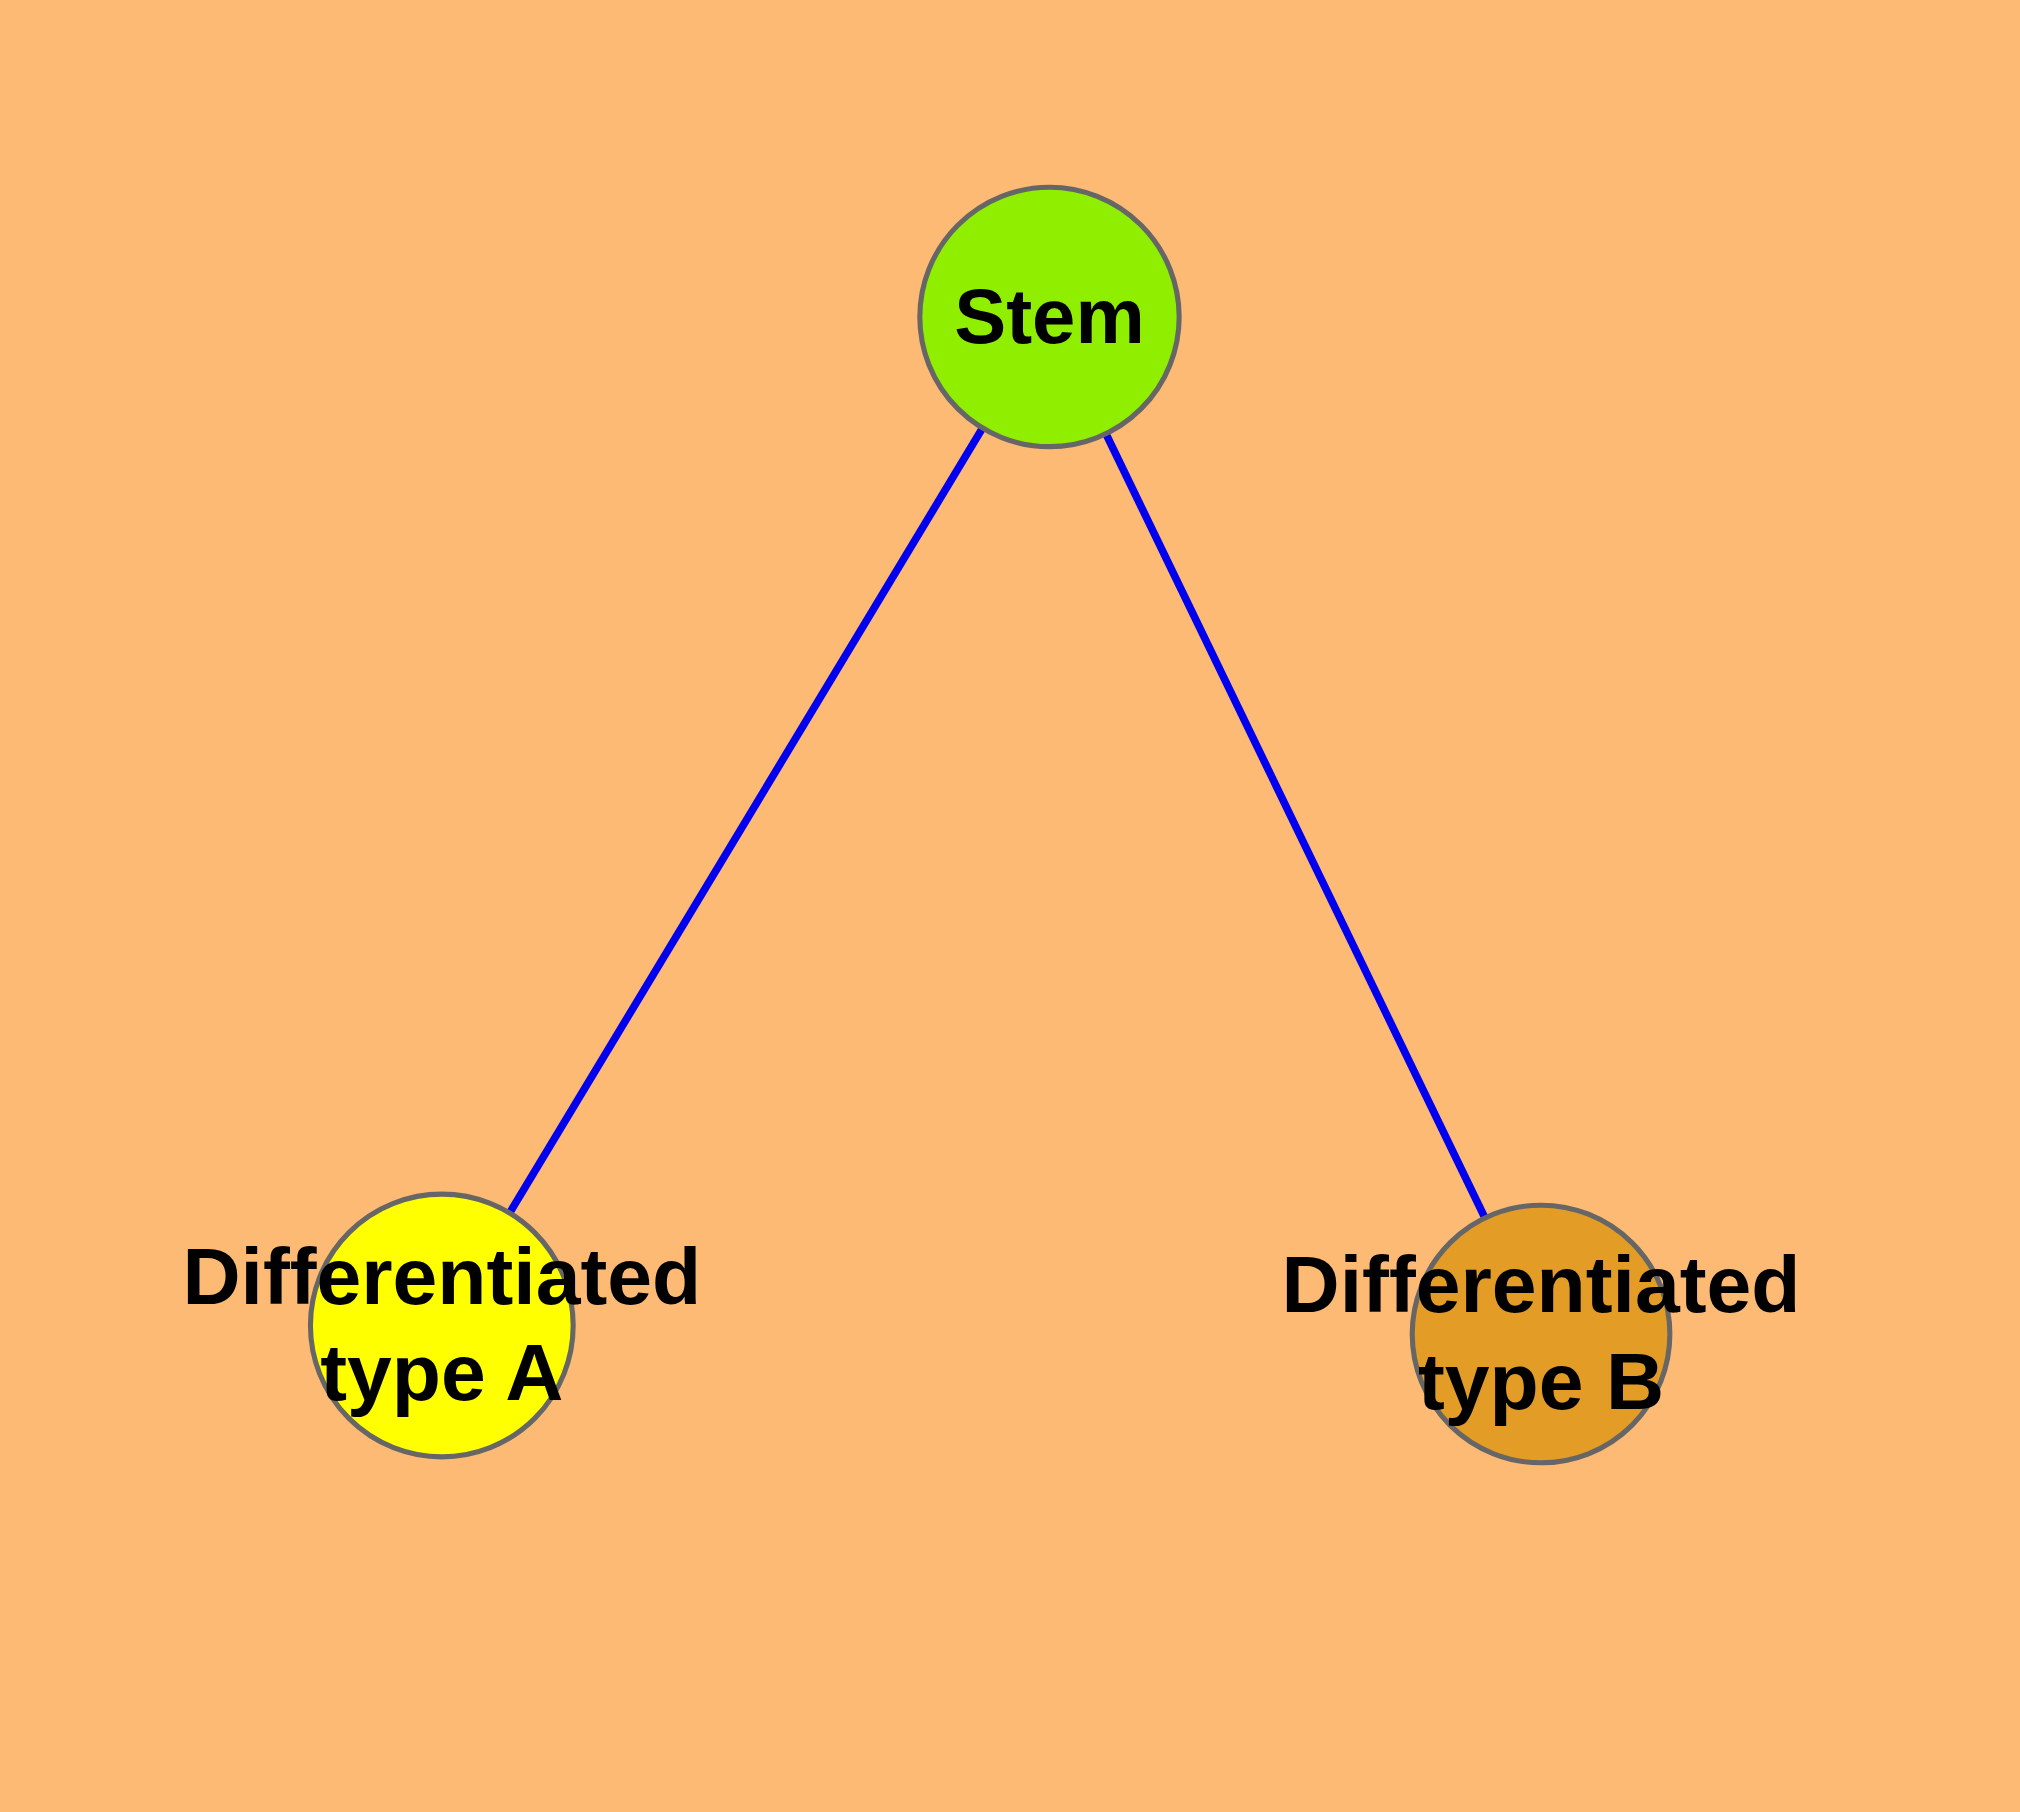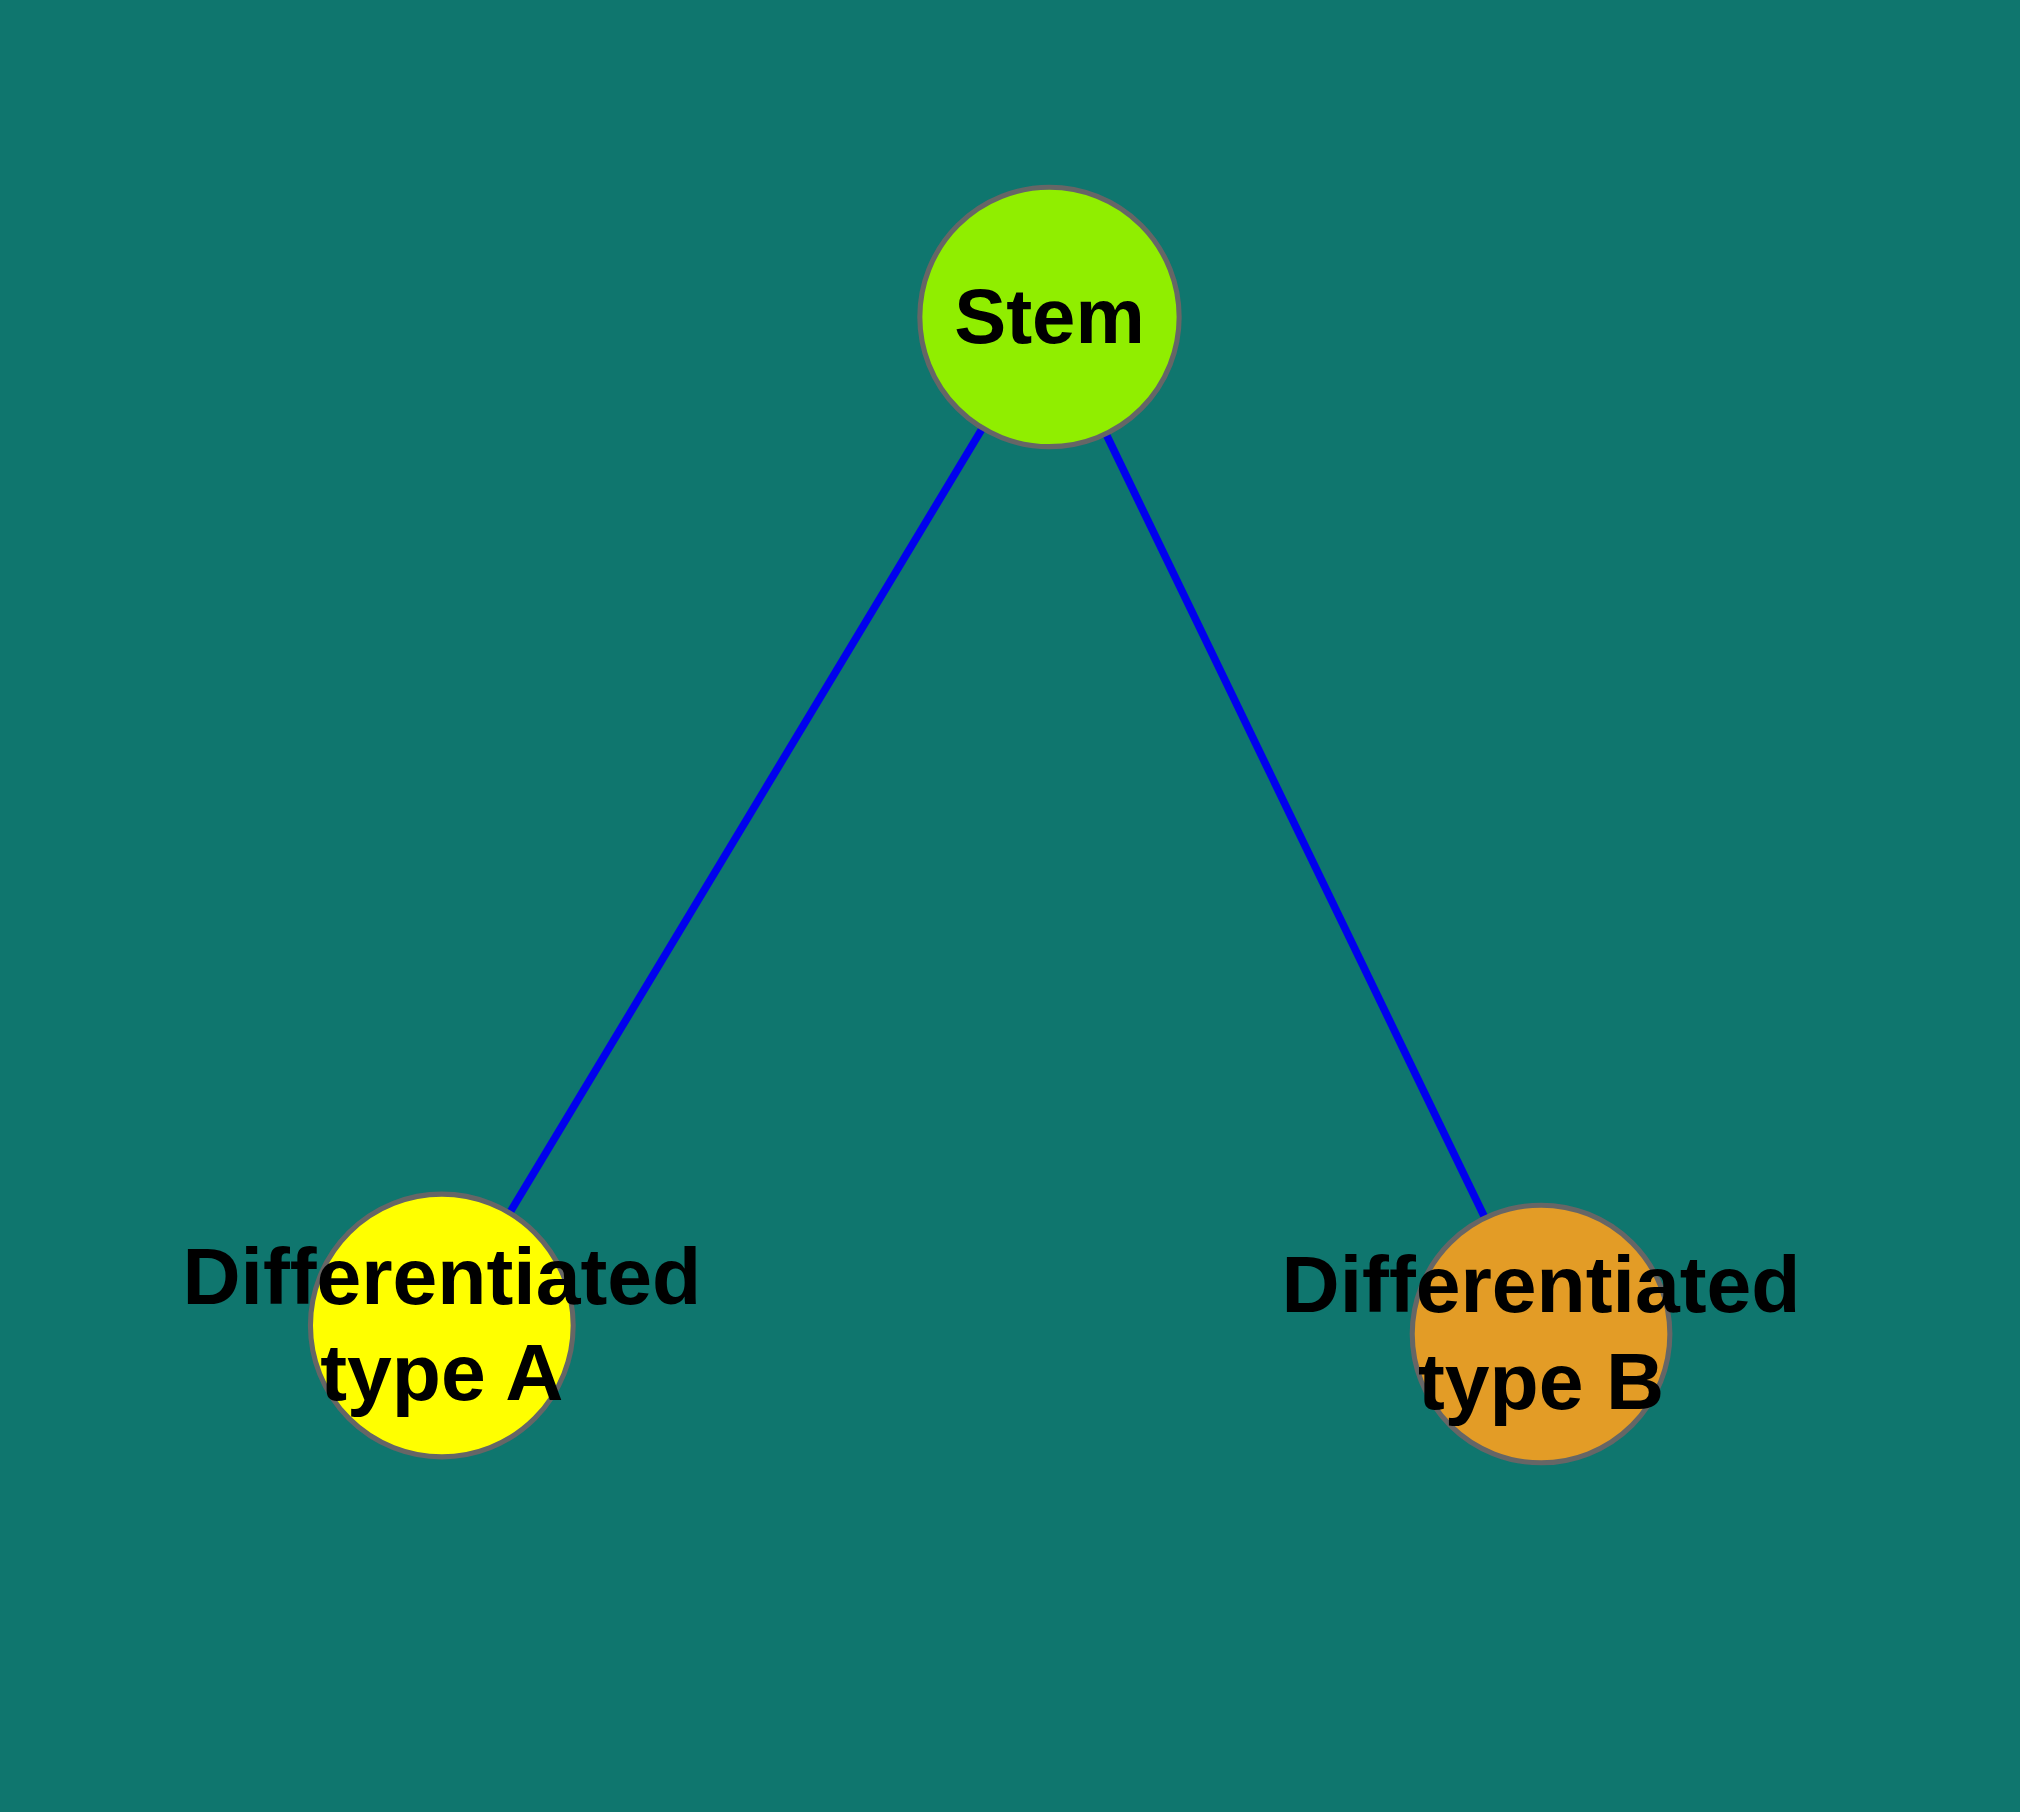--- a/index.html
+++ b/index.html
@@ -46,21 +46,21 @@
   .node-label.single {
     font-size: 92px;
   }
   .node-label.multi {
     font-size: 95px;
   }
 </style>
 </head>
 <body>
 
-<div id="canvas" style="width: 2021px; height: 1812px; background: #0f766e;">
+<div id="canvas" style="width: 2021px; height: 1812px; background: #fdba74;">
   <svg id="graph-svg" viewBox="0 0 2384 2138" xmlns="http://www.w3.org/2000/svg" style="width: 2021px; height: 1812px;">
 
     <g>
       <line class="edge-line" x1="1238" y1="374" x2="521" y2="1564" stroke="#0000ee"></line>
       <line class="edge-line" x1="1238" y1="374" x2="1818" y2="1574" stroke="#0000ee"></line>
     </g>
 
     <g>
 
       <g>

